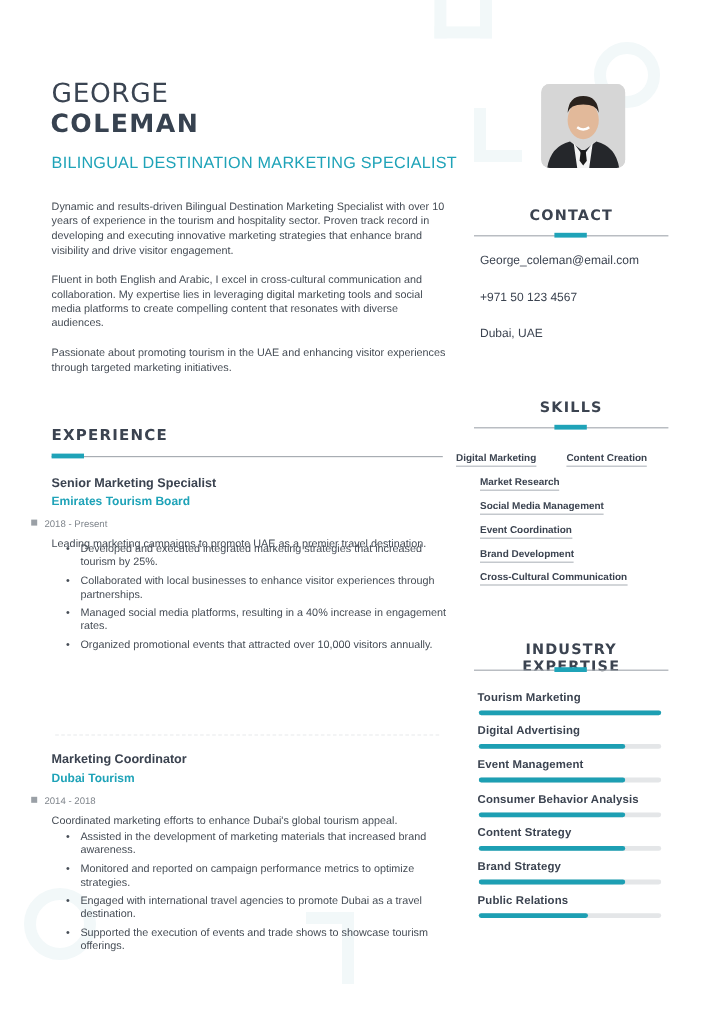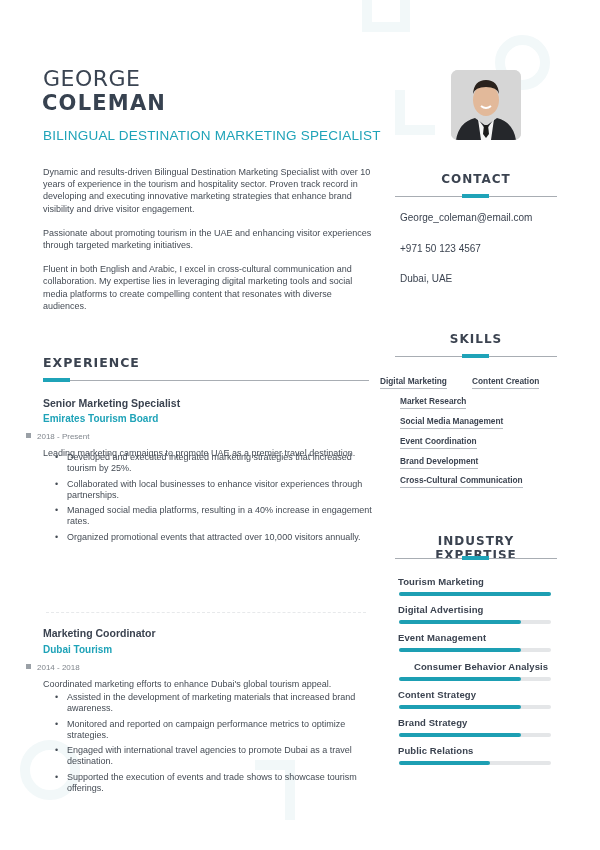--- a/index.html
+++ b/index.html
@@ -64,22 +64,22 @@
     <path d="M22 24 Q23 10 35 10 Q47 10 48 24 Q46 17 35 17 Q24 17 22 24 Z" fill="#2a221d"></path>
     <path d="M5 70 Q8 52 24 48 L35 56 L46 48 Q62 52 65 70 Z" fill="#25272b"></path>
     <path d="M27 49 L35 60 L43 49 L40 70 L30 70 Z" fill="#f4f4f4"></path>
     <path d="M33 55 L37 55 L38 64 L35 68 L32 64 Z" fill="#1a1a1a"></path>
     <path d="M30 36 Q35 40 40 36" stroke="#fff" stroke-width="2" fill="none"></path>
   </svg>
 </div>
 
 <div class="summary">
   <p>Dynamic and results-driven Bilingual Destination Marketing Specialist with over 10 years of experience in the tourism and hospitality sector. Proven track record in developing and executing innovative marketing strategies that enhance brand visibility and drive visitor engagement.</p>
+  <p>Fluent in both English and Arabic, I excel in cross-cultural communication and collaboration. My expertise lies in leveraging digital marketing tools and social media platforms to create compelling content that resonates with diverse audiences.</p>
   <p>Passionate about promoting tourism in the UAE and enhancing visitor experiences through targeted marketing initiatives.</p>
-  <p>Fluent in both English and Arabic, I excel in cross-cultural communication and collaboration. My expertise lies in leveraging digital marketing tools and social media platforms to create compelling content that resonates with diverse audiences.</p>
 </div>
 
 <div class="sec-head-right" style="top:172px;">CONTACT</div>
 <div class="line-right" style="top:196px;">
     <div class="accent"></div>
   </div>
 <div class="contact-item" style="top:212px;">George_coleman@email.com</div>
 <div class="contact-item" style="top:243px;">+971 50 123 4567</div>
 <div class="contact-item" style="top:273px;">Dubai, UAE</div>
 
@@ -105,21 +105,21 @@
       <div class="bar-fill" style="width: 100%;"></div>
     </div>
     <div class="exp-item-label" style="top: 604.2px;">Digital Advertising</div>
     <div class="bar-track" style="top: 620.2px;">
       <div class="bar-fill" style="width: 80%;"></div>
     </div>
     <div class="exp-item-label" style="top: 632.4px;">Event Management</div>
     <div class="bar-track" style="top: 648.4px;">
       <div class="bar-fill" style="width: 80%;"></div>
     </div>
-    <div class="exp-item-label" style="top: 660.6px; margin-left: 16px;">Consumer Behavior Analysis</div>
+    <div class="exp-item-label" style="top: 660.6px;">Consumer Behavior Analysis</div>
     <div class="bar-track" style="top: 676.6px;">
       <div class="bar-fill" style="width: 80%;"></div>
     </div>
     <div class="exp-item-label" style="top: 688.8px;">Content Strategy</div>
     <div class="bar-track" style="top: 704.8px;">
       <div class="bar-fill" style="width: 80%;"></div>
     </div>
     <div class="exp-item-label" style="top: 717px;">Brand Strategy</div>
     <div class="bar-track" style="top: 733px;">
       <div class="bar-fill" style="width: 80%;"></div>

